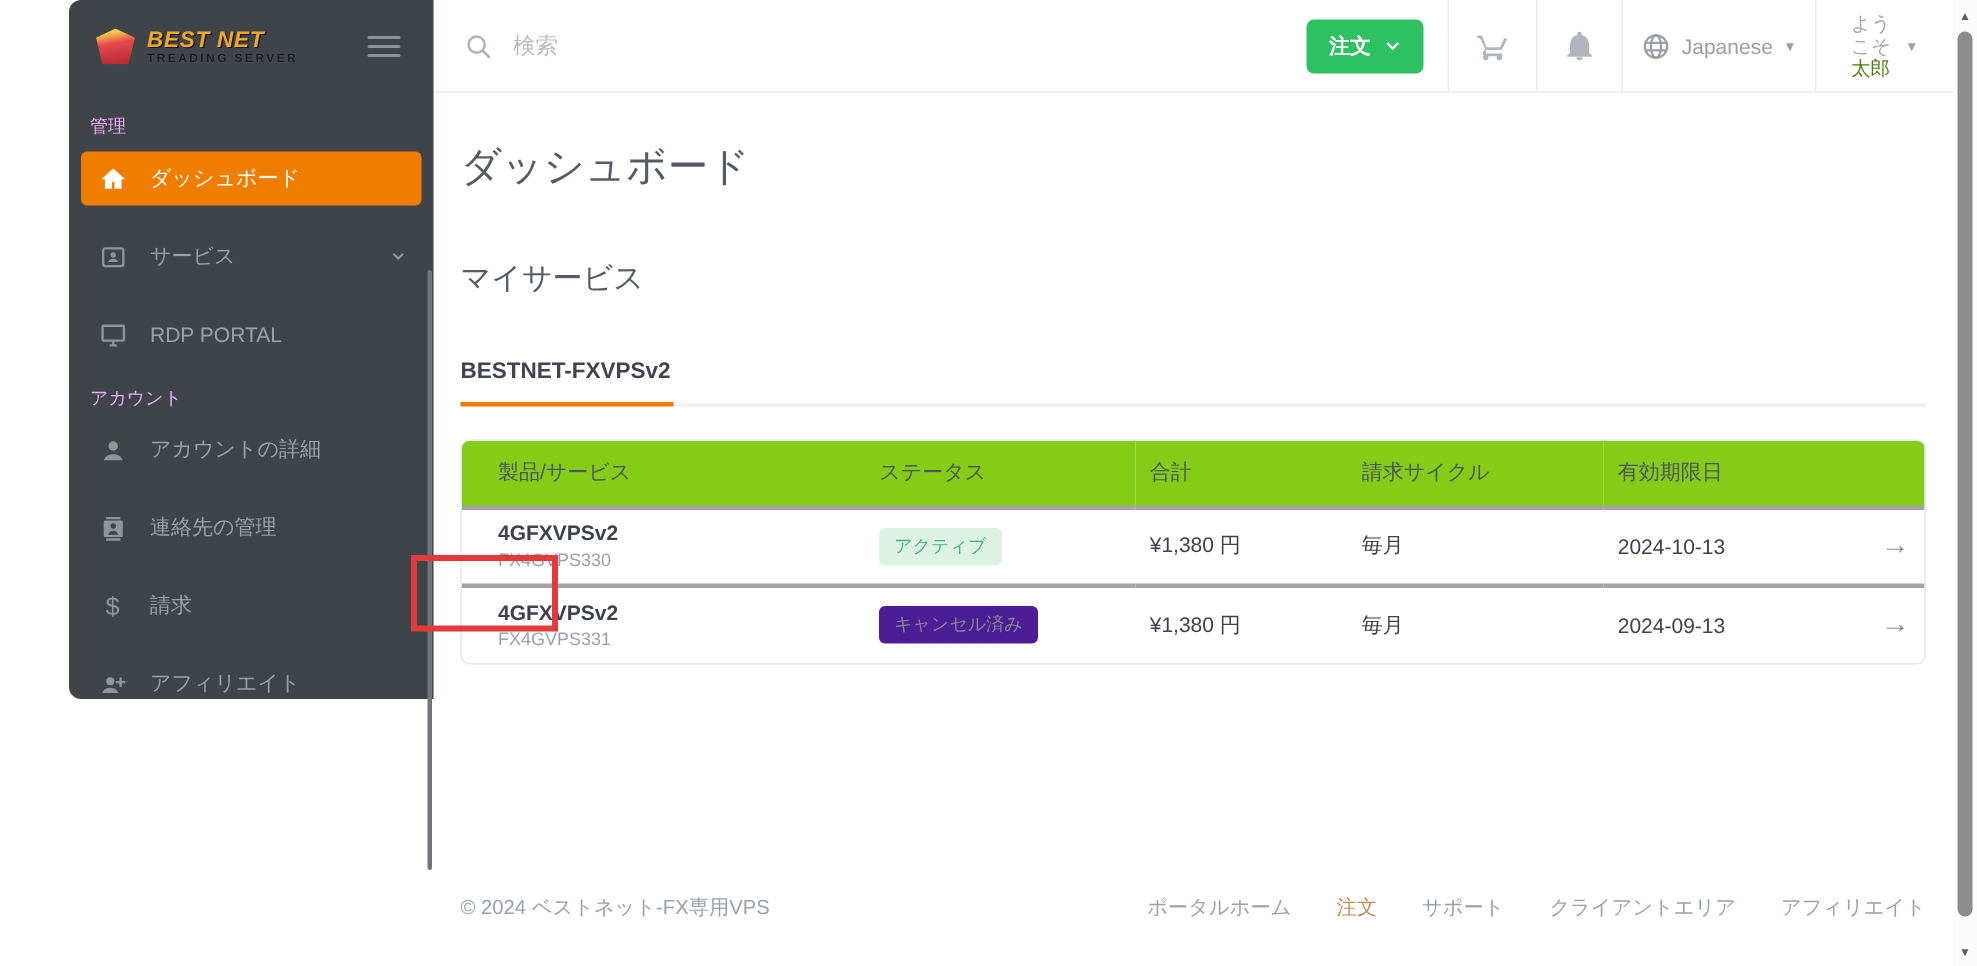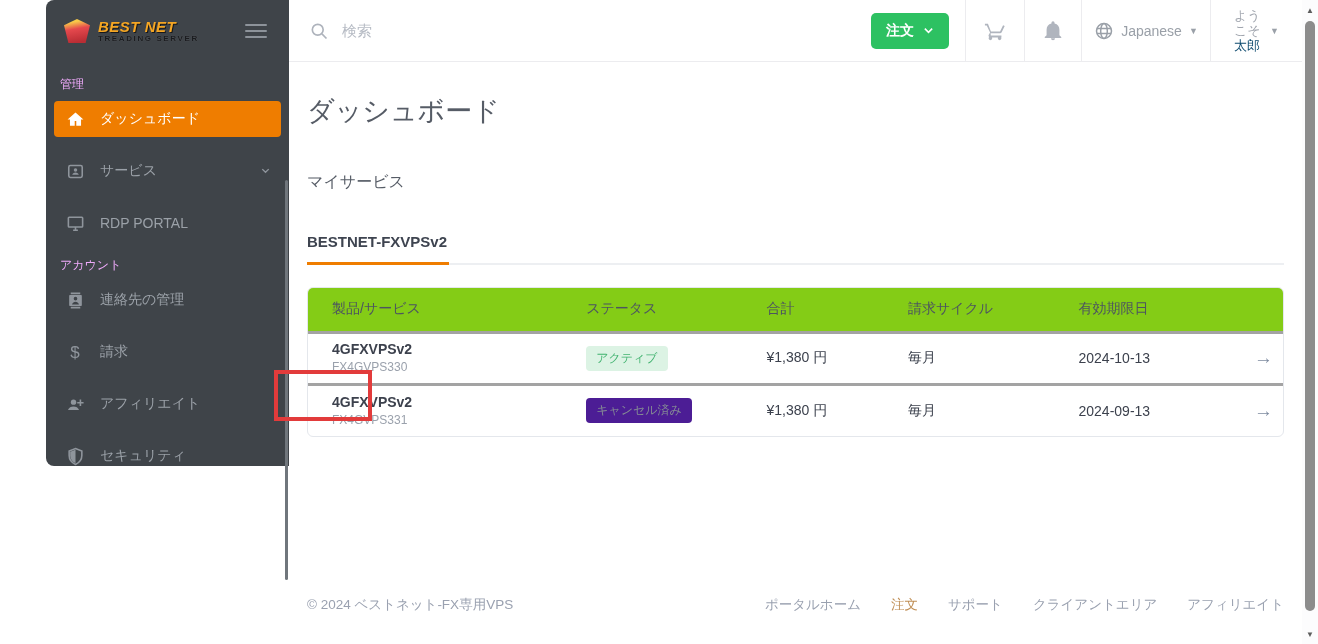--- a/index.html
+++ b/index.html
@@ -62,25 +62,25 @@
   .cell-cart { width:59px; } .cell-bell { width:57px; }
   .cell-balance { width:99px; gap:8px; }
   .balance-text { line-height:1.25; font-size:12px; color:#9aa0a8; }
   .balance-amount { font-size:13px; color:#2dbe64; white-space:nowrap; }
   .balance-amount b { font-size:14px; }
   .cell-lang { width:129px; gap:7px; font-size:14px; color:#9aa0a8; }
   .cell-lang svg { width:20px; height:20px; }
   .caret { font-size:9px; color:#9aa0a8; }
   .cell-user { width:92px; gap:6px; }
   .user-text { width:30px; font-size:13px; line-height:1.18; color:#a0a5ae; word-break:break-all; }
-  .user-name { color:#0c4a6e; }
+  .user-name { color:#4d7c0f; }
   
   .content { flex:1; display:flex; flex-direction:column; position:relative; background:#fff; overflow:hidden; }
   .page-title { margin:31px 18px 0; font-size:27px; font-weight:400; color:#565c66; }
-  .section-title { margin:43px 18px 0; font-size:16px; font-weight:400; color:#565c66; }
+  .section-title { margin:43px 18px 0; font-size:20px; font-weight:400; color:#565c66; }
   .tabs { margin:40px 18px 0; border-bottom:2px solid #edeff2; }
   .tab { display:inline-block; font-size:15px; font-weight:bold; color:#3e4450;
     padding:0 2px 12px 0; border-bottom:3px solid #ef7d00; margin-bottom:-2px;
     min-width:133px; cursor:pointer; }
   .card { margin:22px 18px 0; border:1px solid #e4e7ec; border-radius:6px; overflow:hidden; background:#fff; }
   table { width:100%; border-collapse:collapse; font-size:14px; }
   thead tr { background:#84cc16; }
   th { font-weight:400; color:#4d5560; text-align:left; height:44px; padding:0 10px; }
   th:first-child, td:first-child { padding-left:24px; }
   tbody tr { border-top:3px solid #a3a3a3; }
@@ -156,20 +156,29 @@
         <svg viewBox="0 0 24 24" fill="none" stroke="currentColor" stroke-width="2">
           <rect x="3" y="4" width="18" height="12.5" rx="1"></rect>
             <path d="M9 20.5h6M12 16.5v4"></path>
         </svg>
       </span>
       <span>RDP PORTAL</span>
     </div>
 
     <div class="section-label">アカウント</div>
 
+    <div class="nav-item">
+      <span class="ic">
+        <svg viewBox="0 0 24 24" fill="currentColor">
+            <circle cx="12" cy="8" r="4"></circle>
+            <path d="M4 20c1.4-3.4 4.4-5 8-5s6.6 1.6 8 5z"></path>
+          </svg>
+      </span>
+      <span>アカウントの詳細</span>
+    </div>
 
     <div class="nav-item">
       <span class="ic">
         <svg viewBox="0 0 24 24" fill="currentColor">
           <path d="M6 2h12v2H6zM6 20h12v2H6z"></path>
           <path d="M5 5h14a1 1 0 0 1 1 1v12a1 1 0 0 1-1 1H5a1 1 0 0 1-1-1V6a1 1 0 0 1 1-1zm7 7a2.3 2.3 0 1 0 0-4.6A2.3 2.3 0 0 0 12 12zm-4.4 5h8.8c-.8-2.2-2.4-3.3-4.4-3.3S8.4 14.8 7.6 17z"></path>
         </svg>
       </span>
       <span>連絡先の管理</span>
     </div>

